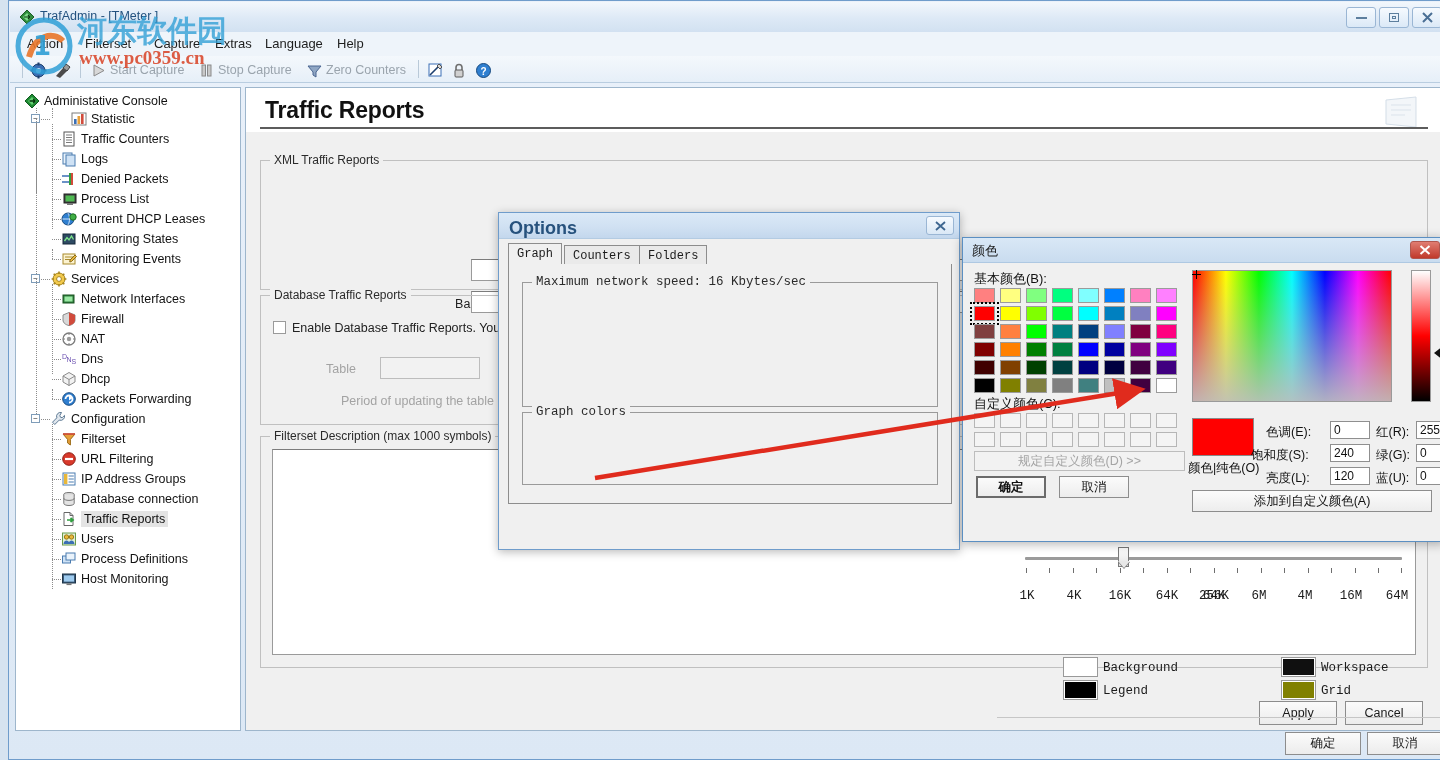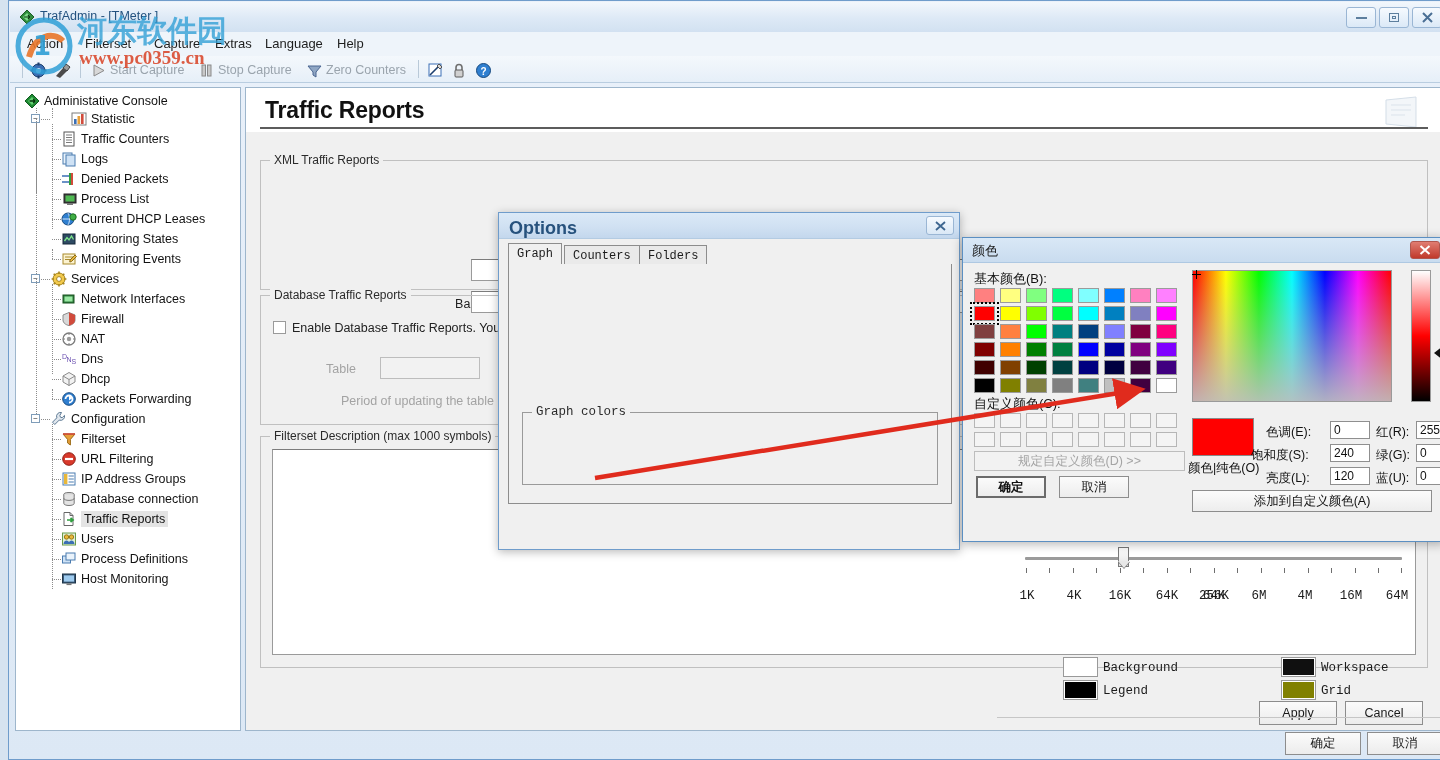--- a/index.html
+++ b/index.html
@@ -757,20 +757,23 @@
     </div>
 
     <div class="tabstrip" style="left:9px; top:30px;">
       <div class="tab active" style="left:0; top:0; border:1px solid #8d8d8d; border-bottom:none; background:#f0f0f0;">Graph</div>
       <div class="tab" style="left:56px; top:2px; border:1px solid #8d8d8d; border-bottom:none; background:#eaeaea;">Counters</div>
       <div class="tab" style="left:131px; top:2px; border:1px solid #8d8d8d; border-bottom:none; background:#eaeaea;">Folders</div>
     </div>
     <div class="tab-underline" style="left:9px; top:51px; width:444px;"></div>
     <div style="position:absolute; left:9px; top:51px; width:444px; height:240px; border:1px solid #8d8d8d; border-top:none; background:#f0f0f0;"></div>
 
+    <div class="groupbox" style="left:23px; top:69px; width:416px; height:125px; border-color:#9a9a9a;">
+      <span class="gtitle mono" style="background:#f0f0f0; font-size:12.5px;">Maximum network speed:  16 Kbytes/sec</span>
+    </div>
     <div class="chk" style="left:528px; top:297px;"></div>
     <div class="chk-label mono" style="left:549px; top:297px; font-size:12.5px;">Auto scaling</div>
 
     <div class="slider-track" style="left:526px; top:344px; width:377px;"></div>
     <div class="slider-thumb" style="left:619px; top:334px;"></div>
 
     <div class="tick" style="left:527px; top:355px;"></div>
     <div class="tick" style="left:550px; top:355px;"></div>
     <div class="tick" style="left:574px; top:355px;"></div>
     <div class="tick" style="left:597px; top:355px;"></div>

